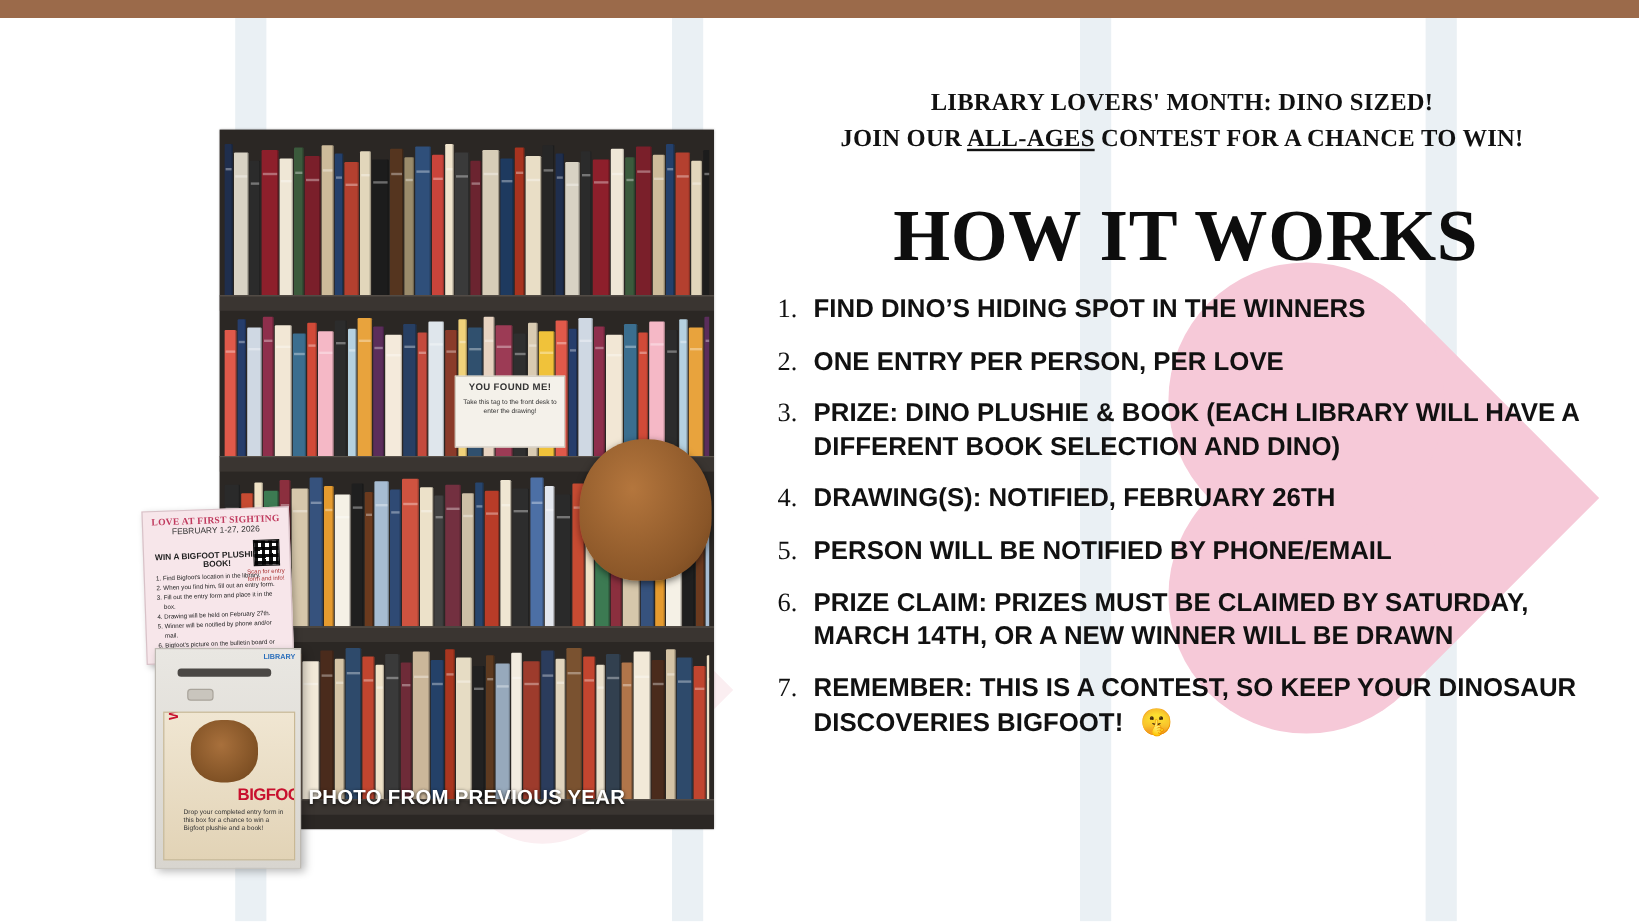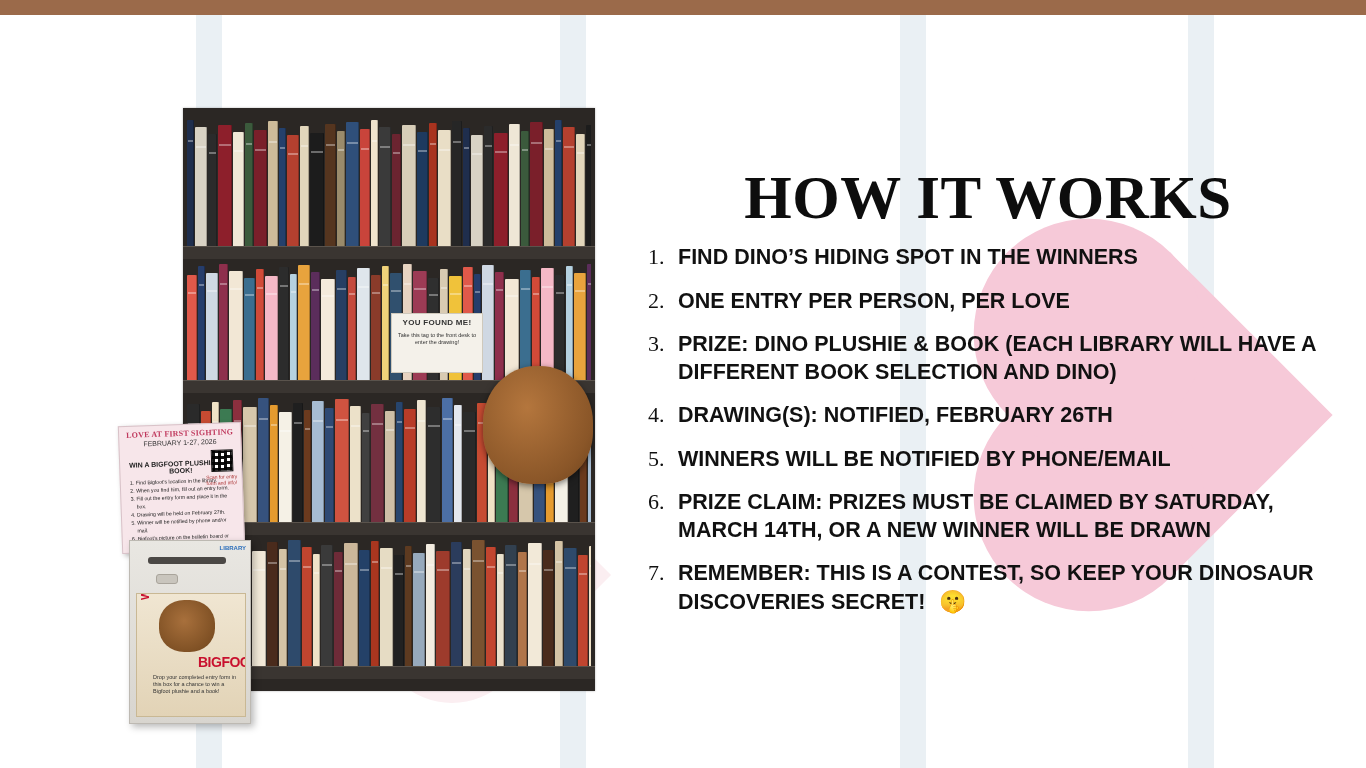--- a/index.html
+++ b/index.html
@@ -121,21 +121,20 @@
     left: 196px; top: 205px;
     width: 92px; height: 60px;
     background: #f4f1ea;
     border: 1px solid #cfc9bc;
     font-family: "Liberation Sans", sans-serif;
     font-size: 7px;
     color: #333;
     padding: 4px 3px;
     line-height: 1.25;
     text-align: center;
-    margin-left: 12px;
   }
   .plush-tag b { font-size: 8px; letter-spacing: .3px; }
   .photo-caption {
     position: absolute;
     left: 0; bottom: 16px;
     width: 412px;
     text-align: center;
     color: #ffffff;
     font-family: "Liberation Sans", sans-serif;
     font-weight: bold;
@@ -475,20 +474,21 @@
         <div class="book" style="width: 7px; height: 120px; background: rgb(239, 226, 200);"></div>
       </div>
     <div class="shelf-board" style="top:558px;"></div>
 
     <div class="plush"></div>
     <div class="plush-tag">
       <b>YOU FOUND ME!</b>
       <div style="margin-top:4px;font-size:5.5px;">Take this tag to the front desk to enter the drawing!</div>
     </div>
 
+    <div class="photo-caption">PHOTO FROM PREVIOUS YEAR</div>
   </div>
 
   <div class="flyer">
     <div class="f-title">LOVE AT FIRST SIGHTING</div>
     <div class="f-sub">FEBRUARY 1-27, 2026</div>
     <div class="f-qr"></div>
     <div class="f-qr-cap">Scan for entry form and info!</div>
     <div class="f-head">WIN A BIGFOOT PLUSHIE AND BOOK!</div>
     <ol>
       <li>Find Bigfoot's location in the library.</li>
@@ -505,28 +505,34 @@
     <div class="box-knob"></div>
     <div class="box-logo">LIBRARY</div>
     <div class="box-label">
       <div class="winwin">WIN ME!!</div>
       <div class="dinopic"></div>
       <div class="bigtext">BIGFOOT</div>
       <div class="smalltext">Drop your completed entry form in this box for a chance to win a Bigfoot plushie and a book!</div>
     </div>
   </div>
 
+  <div class="headline-block">
+    <div>LIBRARY LOVERS' MONTH: DINO SIZED!</div>
+    <div>
+      <span>JOIN OUR </span><span class="u">ALL-AGES</span><span> CONTEST FOR A CHANCE TO WIN!</span>
+    </div>
+  </div>
 
   <div class="bigtitle">HOW IT WORKS</div>
 
   <ol class="steps">
     <li>FIND DINO’S HIDING SPOT IN THE WINNERS</li>
     <li>ONE ENTRY PER PERSON, PER LOVE</li>
     <li>PRIZE: DINO PLUSHIE &amp; BOOK  (EACH LIBRARY WILL HAVE A DIFFERENT BOOK SELECTION AND DINO)</li>
     <li>DRAWING(S): NOTIFIED, FEBRUARY 26TH</li>
-    <li>WINNERS WILL BE NOTIFIED BY PHONE/EMAIL</li>
+    <li>PERSON WILL BE NOTIFIED BY PHONE/EMAIL</li>
     <li>PRIZE CLAIM: PRIZES MUST BE CLAIMED BY SATURDAY, MARCH 14TH, OR A NEW WINNER WILL BE DRAWN</li>
     <li>
-      <span>REMEMBER: THIS IS A CONTEST, SO KEEP YOUR DINOSAUR DISCOVERIES SECRET!</span><span class="emoji">🤫</span>
+      <span>REMEMBER: THIS IS A CONTEST, SO KEEP YOUR DINOSAUR DISCOVERIES BIGFOOT!</span><span class="emoji">🤫</span>
     </li>
   </ol>
 
 </div>
 
 </body></html>

